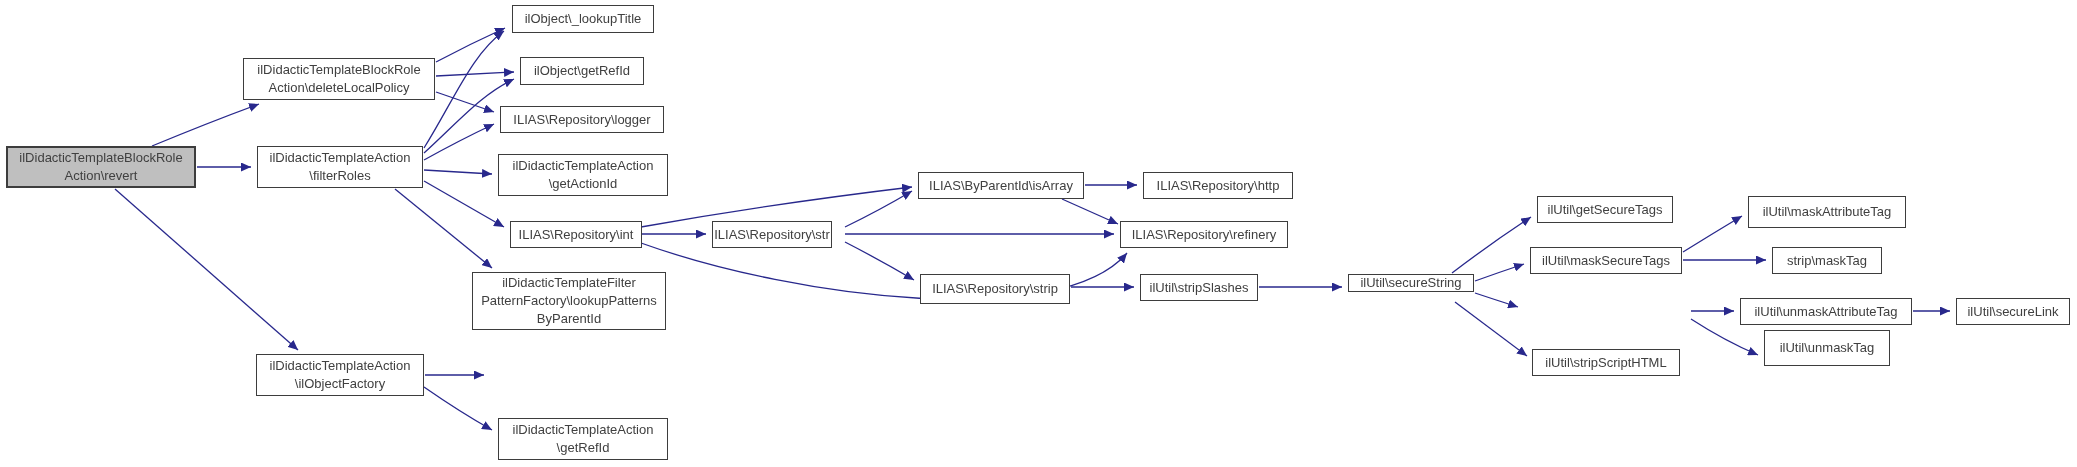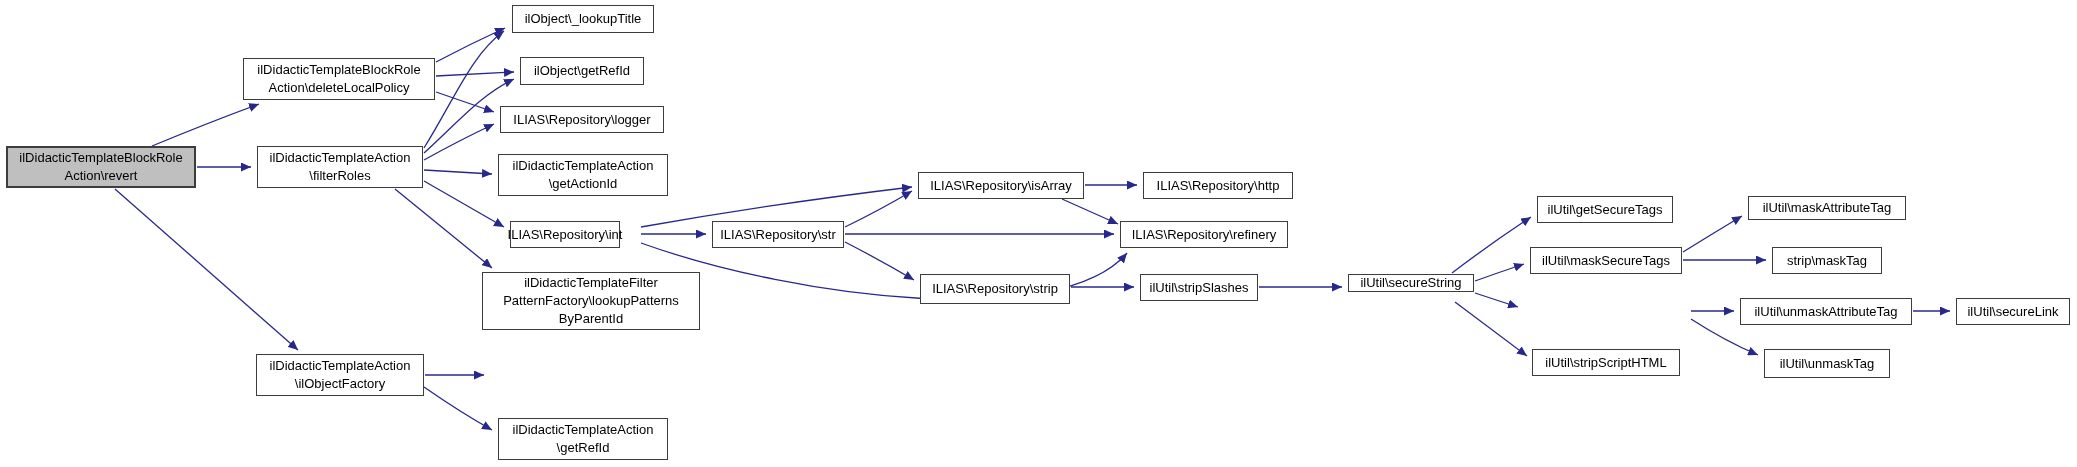--- a/index.html
+++ b/index.html
@@ -12,21 +12,21 @@
   }
   svg.edge-layer{position:absolute;left:0;top:0;width:2077px;height:467px;}
   path.edge{fill:none;stroke:#28288c;stroke-width:1.3px;}
   .node{
     position:absolute;
     box-sizing:border-box;
     display:flex;flex-direction:column;
     align-items:center;justify-content:center;
     background:#ffffff;
     border:1px solid #3d3d3d;
-    color:#000000;
+    color:#404040;
     font-size:13px;line-height:18px;
     text-align:center;white-space:nowrap;
     z-index:2;
     cursor:pointer;
   }
   .node.highlight{background:#bfbfbf;border-width:2px;}
   .node span{display:block;padding:0 3px;}
 </style>
 </head>
 <body>
@@ -104,42 +104,42 @@
 
   <div class="node" style="left:500px;top:106px;width:164px;height:27px">
     <span>ILIAS\Repository\logger</span>
   </div>
 
   <div class="node" style="left:498px;top:154px;width:170px;height:42px">
     <span>ilDidacticTemplateAction</span>
     <span>\getActionId</span>
   </div>
 
-  <div class="node" style="left:510px;top:221px;width:110px;height:27px">
+  <div class="node" style="left:510px;top:221px;width:132px;height:27px">
     <span>ILIAS\Repository\int</span>
   </div>
 
-  <div class="node" style="left:482px;top:272px;width:218px;height:58px">
+  <div class="node" style="left:472px;top:272px;width:194px;height:58px">
     <span>ilDidacticTemplateFilter</span>
     <span>PatternFactory\lookupPatterns</span>
     <span>ByParentId</span>
   </div>
 
 
   <div class="node" style="left:498px;top:418px;width:170px;height:42px">
     <span>ilDidacticTemplateAction</span>
     <span>\getRefId</span>
   </div>
 
-  <div class="node" style="left:712px;top:221px;width:132px;height:27px">
+  <div class="node" style="left:712px;top:221px;width:120px;height:27px">
     <span>ILIAS\Repository\str</span>
   </div>
 
   <div class="node" style="left:918px;top:172px;width:166px;height:27px">
-    <span>ILIAS\Repository\isArray</span>
+    <span>ILIAS\ByParentId\isArray</span>
   </div>
 
   <div class="node" style="left:920px;top:274px;width:150px;height:30px">
     <span>ILIAS\Repository\strip</span>
   </div>
 
   <div class="node" style="left:1143px;top:172px;width:150px;height:27px">
     <span>ILIAS\Repository\http</span>
   </div>
 
@@ -161,33 +161,33 @@
 
   <div class="node" style="left:1530px;top:247px;width:152px;height:27px">
     <span>ilUtil\maskSecureTags</span>
   </div>
 
 
   <div class="node" style="left:1532px;top:349px;width:148px;height:27px">
     <span>ilUtil\stripScriptHTML</span>
   </div>
 
-  <div class="node" style="left:1748px;top:196px;width:158px;height:24px">
+  <div class="node" style="left:1748px;top:196px;width:158px;height:32px">
     <span>ilUtil\maskAttributeTag</span>
   </div>
 
   <div class="node" style="left:1772px;top:247px;width:110px;height:27px">
     <span>strip\maskTag</span>
   </div>
 
   <div class="node" style="left:1740px;top:298px;width:172px;height:27px">
     <span>ilUtil\unmaskAttributeTag</span>
   </div>
 
-  <div class="node" style="left:1764px;top:349px;width:126px;height:29px">
+  <div class="node" style="left:1764px;top:330px;width:126px;height:36px">
     <span>ilUtil\unmaskTag</span>
   </div>
 
   <div class="node" style="left:1956px;top:298px;width:114px;height:27px">
     <span>ilUtil\secureLink</span>
   </div>
 
 </div>
 
 </body></html>

